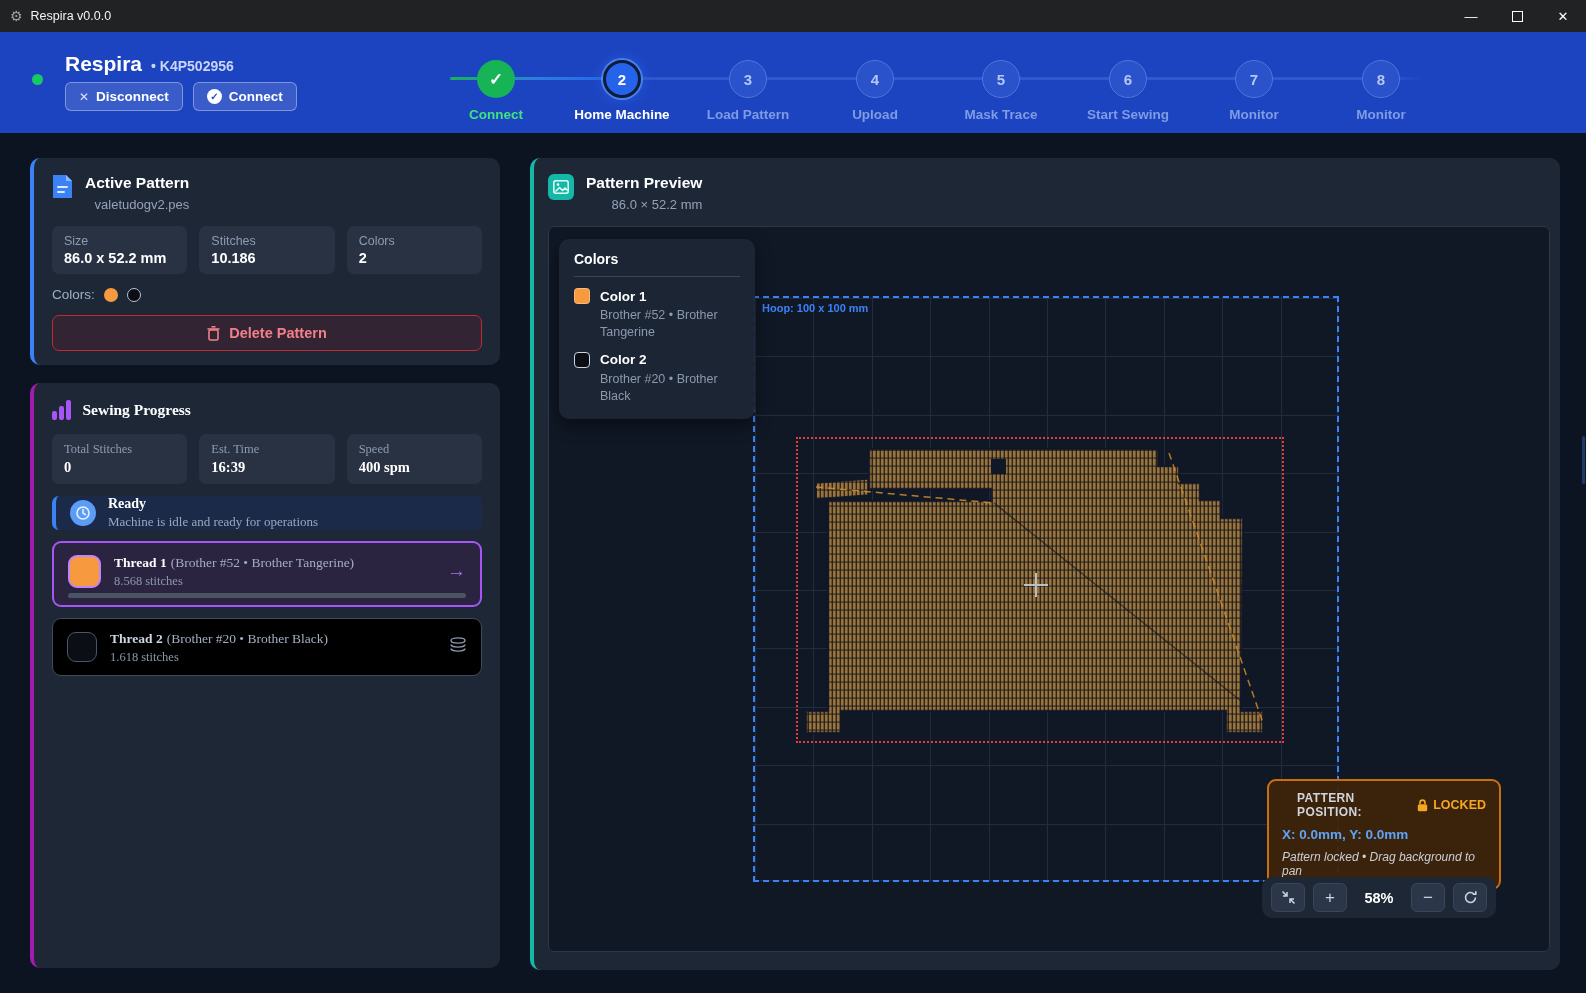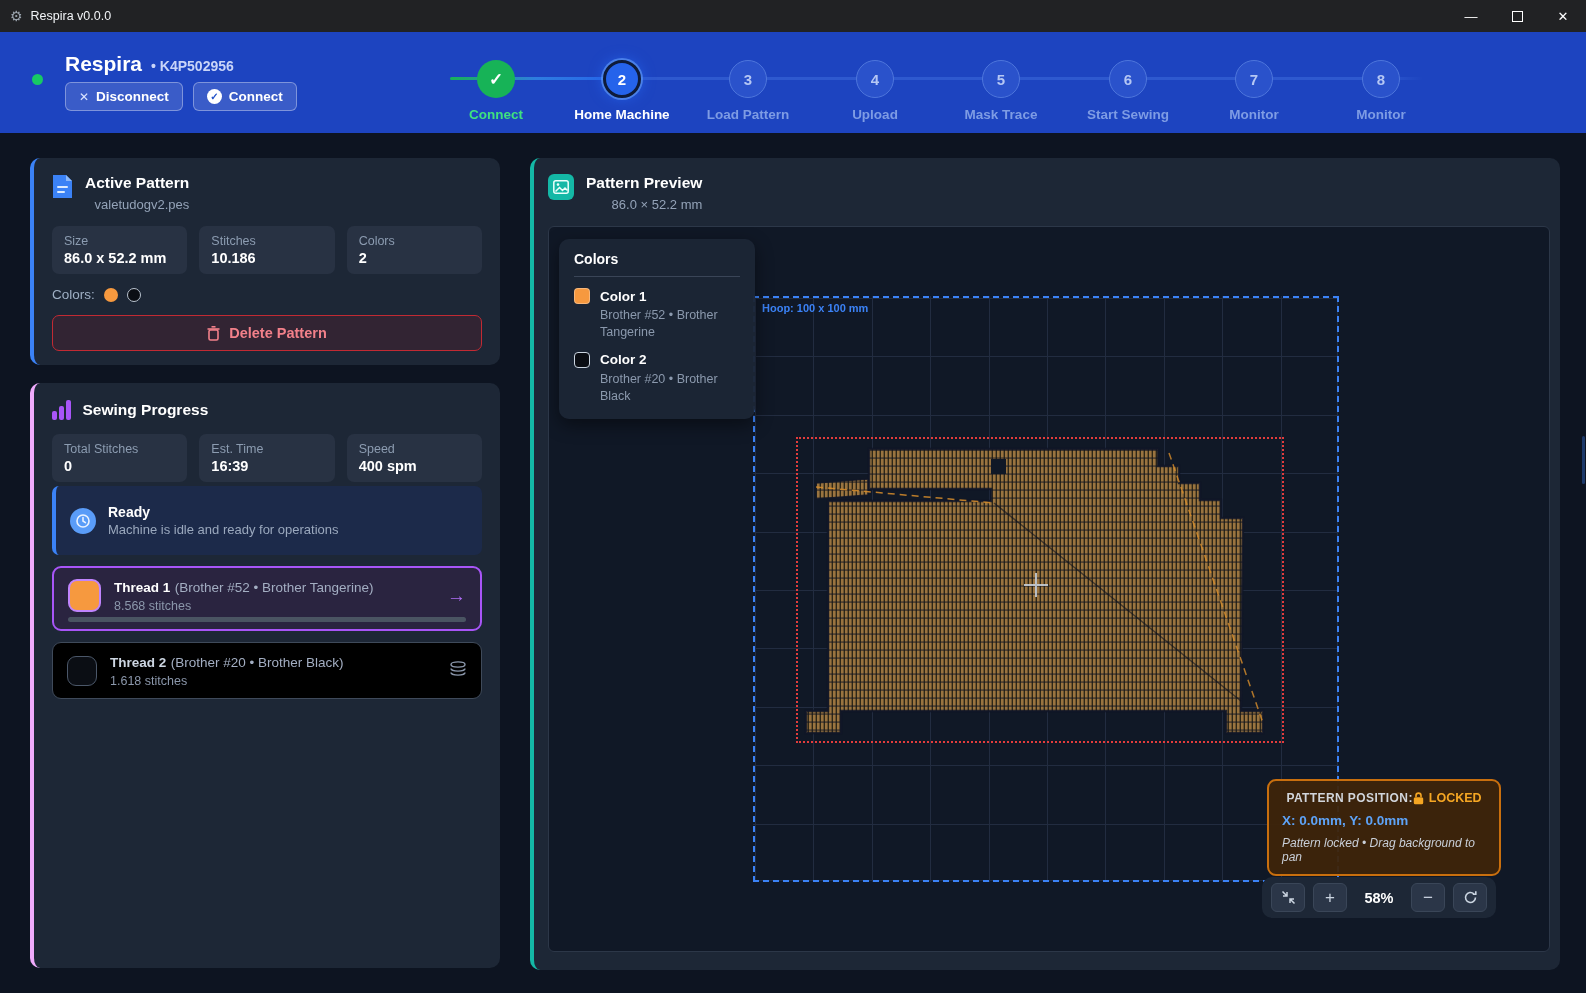--- a/index.html
+++ b/index.html
@@ -45,21 +45,21 @@
     box-shadow:0 0 0 2px rgba(110,170,255,0.55), 0 0 14px rgba(37,99,235,0.9); }
   .step.todo .circle { background:#2a52cb; color:#b5c7f4; border:1.5px solid #4e76dc; }
   .step-label { margin-top:9px; font-size:13.5px; font-weight:bold; }
   .step.done .step-label { color:#3fe27f; }
   .step.active .step-label { color:#ffffff; }
   .step.todo .step-label { color:#7e9ce4; }
 
   
   .card { position:absolute; background:#1d2736; border-radius:10px; }
   .card.blue   { border-left:4px solid #3b82f6; }
-  .card.purple { border-left:4px solid #f0abfc; }
+  .card.purple { border-left:4px solid #a21caf;font-family:Liberation Serif, serif; }
   .card.teal   { border-left:4px solid #14b8a6; }
   .card-head { display:flex; align-items:flex-start; gap:12px; }
   .card-title { font-size:15.5px; font-weight:bold; color:#ffffff; }
   .card-sub { font-size:13px; color:#94a3b8; margin-top:5px;text-align:right; }
 
   .stat-row { display:flex; gap:12px; margin-top:14px; }
   .stat-box { flex:1; background:#283243; border-radius:7px; padding:8px 12px; }
   .stat-label { font-size:12.5px; color:#8c9cb1; }
   .stat-value { font-size:14.5px; font-weight:bold; color:#ffffff; margin-top:2px; }
 
@@ -70,22 +70,22 @@
   .dot { width:14px; height:14px; border-radius:50%; display:inline-block; }
   .dot.black { border:1.5px solid #b9c3cf; }
   .delete-btn { margin-top:13px; width:100%; height:36px; background:rgba(150,30,40,0.18);
     border:1px solid #c22a33; border-radius:7px; color:#f2808a; font-size:14.5px; font-weight:bold;
     display:flex; align-items:center; justify-content:center; gap:9px; cursor:pointer; font-family:inherit; }
 
   
   #sewing-card { left:30px; top:383px; width:470px; height:585px; padding:16px 18px; }
   .bars-icon { display:flex; align-items:flex-end; gap:2.5px; height:20px; margin-top:1px; }
   .bars-icon span { width:4.5px; border-radius:2px; background:#a855f7; display:inline-block; }
-  .ready-box { margin-top:4px; background:#1c2a4a; border-left:4px solid #3b82f6; border-radius:7px;
-    padding:18px 14px; display:flex; align-items:center; gap:12px; }
+  .ready-box { margin-top:12px; background:#1c2a4a; border-left:4px solid #3b82f6; border-radius:7px;
+    padding:0 14px; display:flex; align-items:center; gap:12px; }
   .ready-title { font-size:14px; font-weight:bold; color:#ffffff; }
   .ready-text { font-size:13px; color:#9aa8bd; margin-top:2px; }
   .clock-icon { width:26px; height:26px; border-radius:50%; background:#5a9cf8; flex:none;
     display:flex; align-items:center; justify-content:center; }
   .section-label { margin-top:16px; font-size:13.5px; font-weight:bold; color:#e8edf4; }
   .thread { position:relative; margin-top:11px; border-radius:9px; padding:10px 14px 16px 14px;
     display:flex; align-items:center; gap:13px; cursor:pointer; }
   .thread.active-thread { background:#2a2440; border:2px solid #a855f7; }
   .thread.idle-thread { background:#000000; border:1px solid #3f4a5a; padding-bottom:10px; }
   .swatch { border-radius:9px; flex:none; }
@@ -123,21 +123,21 @@
   .legend-item { margin-top:11px; }
   .legend-item-head { display:flex; align-items:center; gap:10px; }
   .legend-swatch { width:16px; height:16px; border-radius:4px; flex:none; }
   .legend-swatch.sw-black { border:1.5px solid #cbd5e1; }
   .legend-swatch.sw-orange { border:1px solid rgba(255,255,255,0.3); }
   .legend-name { font-size:13.5px; font-weight:bold; color:#ffffff; }
   .legend-desc { font-size:12.5px; color:#8b99ad; margin:3px 0 0 26px; line-height:1.35; }
 
   .pos-overlay { position:absolute; right:48px; top:552px; width:234px; background:rgba(62,36,10,0.95);
     border:2px solid #c96f0e; border-radius:9px; padding:10px 13px; }
-  .pos-row1 { display:flex; align-items:center; justify-content:center; }
+  .pos-row1 { display:flex; align-items:center; justify-content:flex-start;margin-left:15px; }
   .pos-label { font-size:12px; font-weight:bold; color:#d1d5db; letter-spacing:0.4px; }
   .pos-locked { display:flex; align-items:center; gap:5px; font-size:12.5px; font-weight:bold; color:#f5a623; }
   .pos-coords { margin-top:8px; font-size:13.5px; font-weight:bold; color:#5ea3f7; }
   .pos-hint { margin-top:8px; font-size:12px; font-style:italic; color:#c9cfd8; }
 
   .zoombar { position:absolute; right:53px; bottom:33px; height:41px; background:#1d2736;
     border-radius:10px; display:flex; align-items:center; gap:8px; padding:0 9px; }
   .zbtn { width:34px; height:29px; background:#2b3648; border:1px solid #3a4658; border-radius:6px;
     color:#cbd5e1; font-size:17px; display:flex; align-items:center; justify-content:center;
     cursor:pointer; font-family:inherit; }

